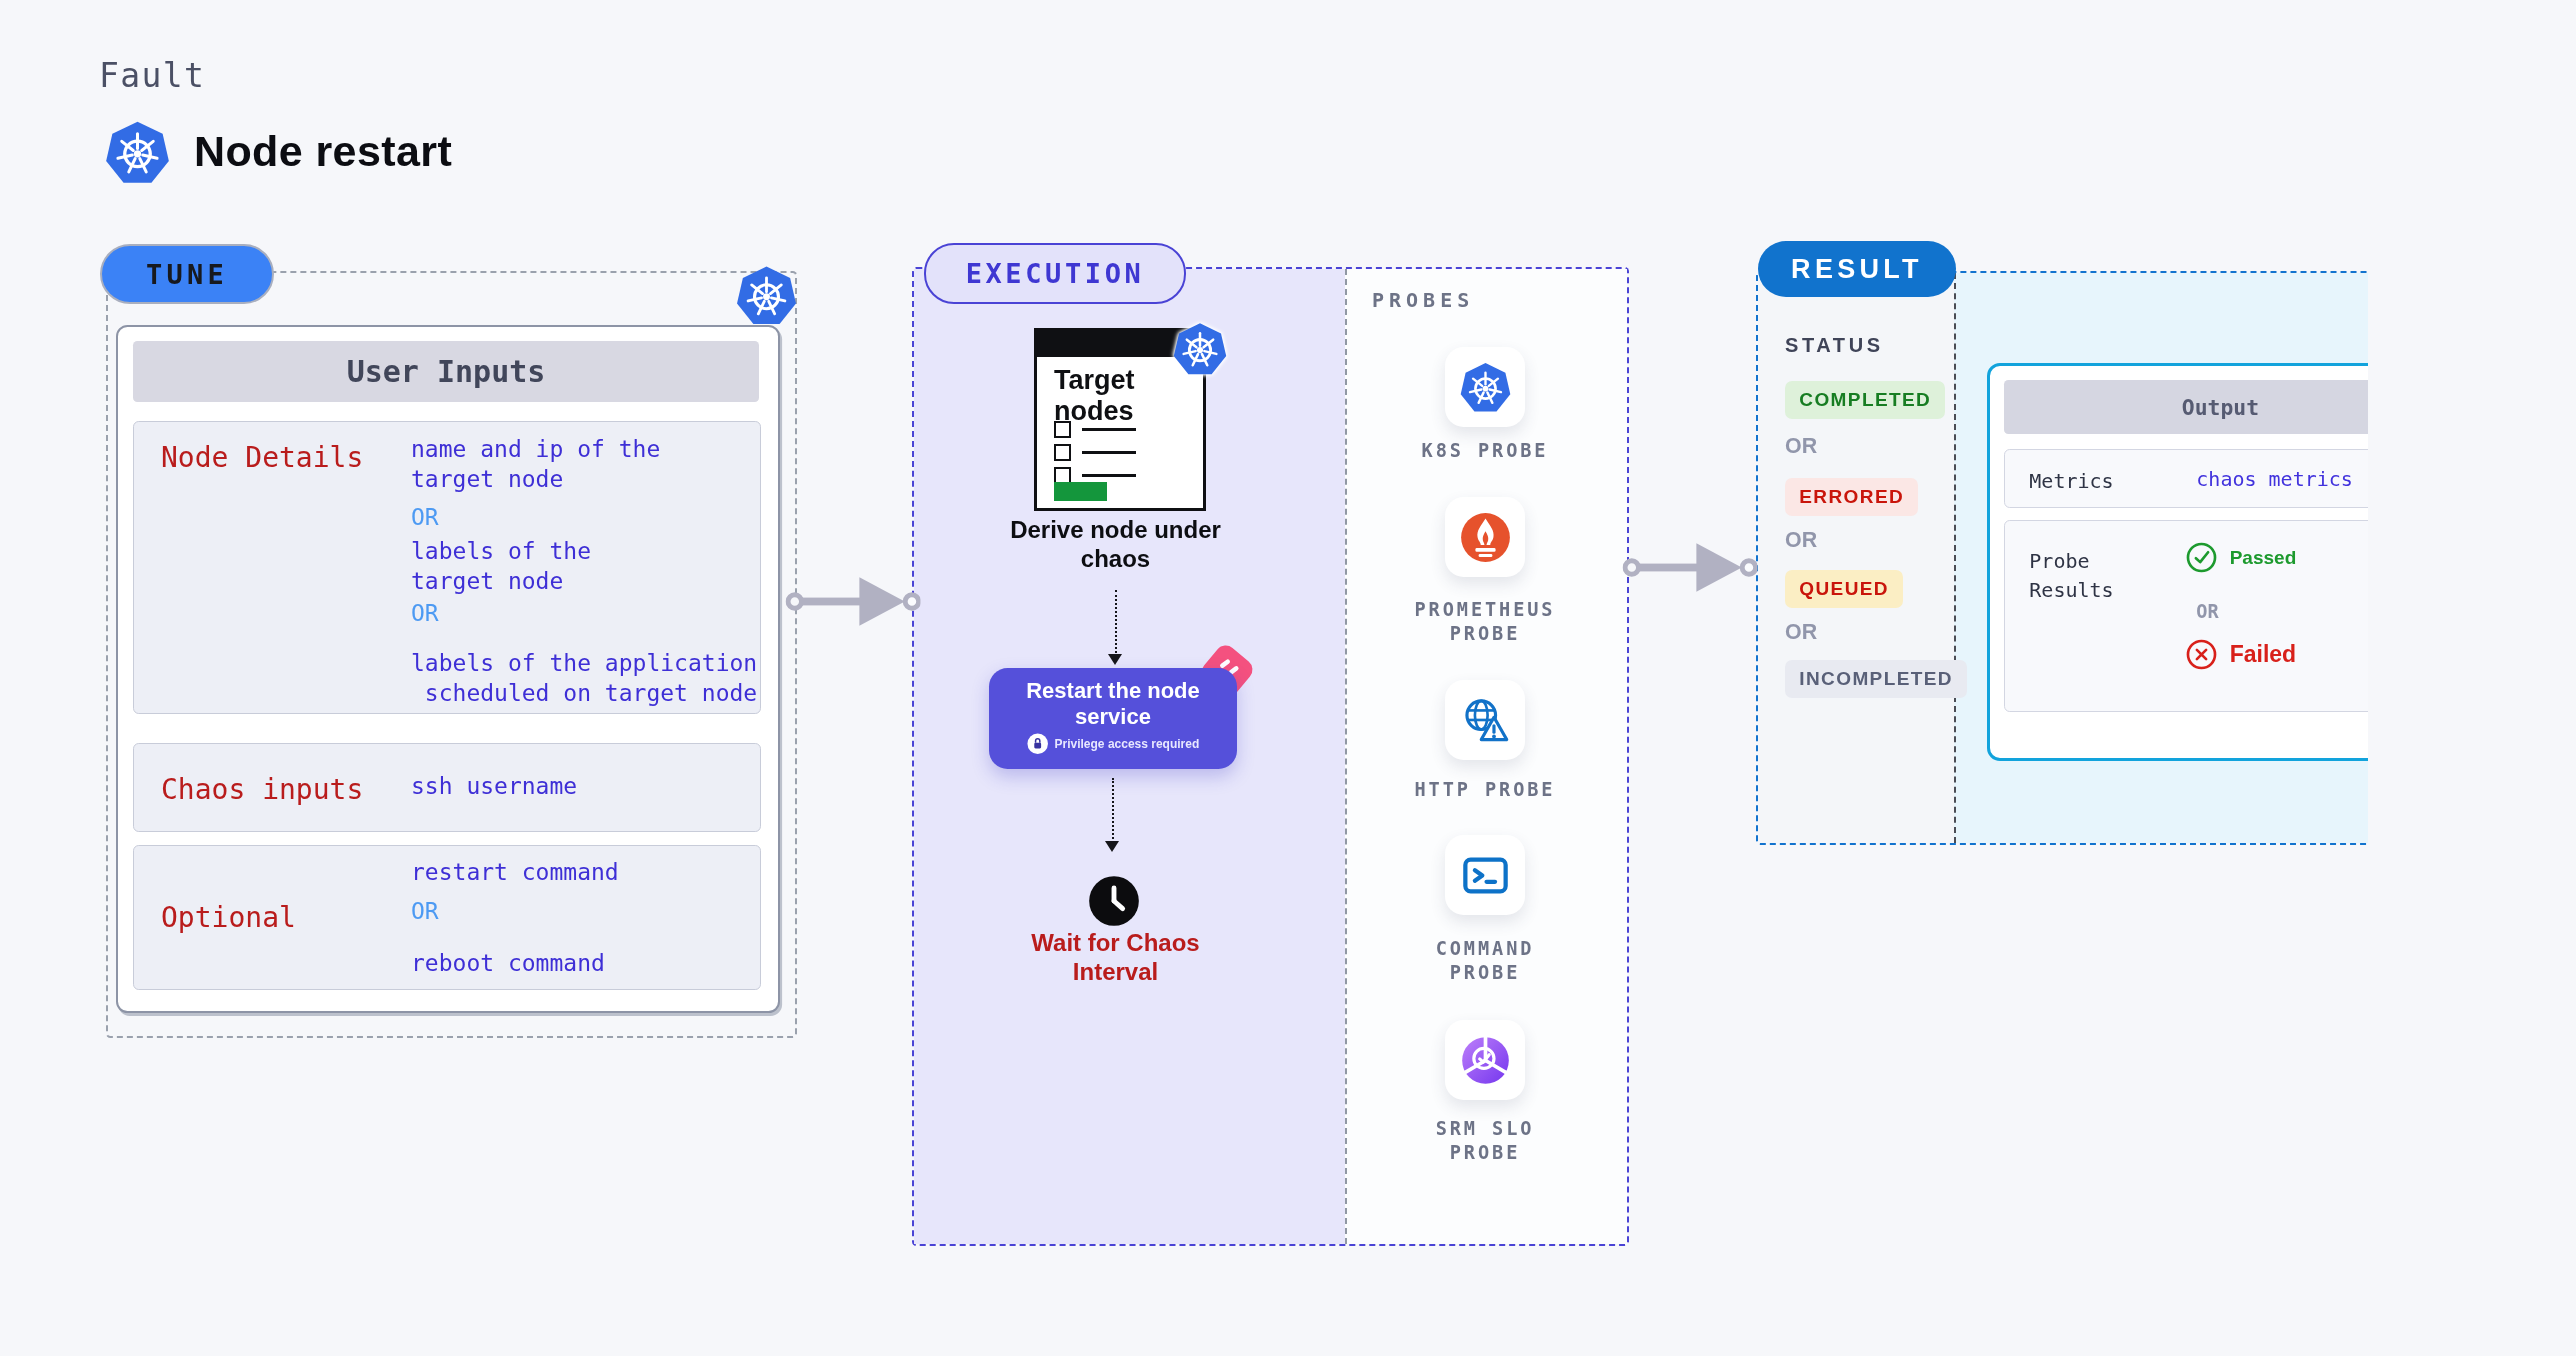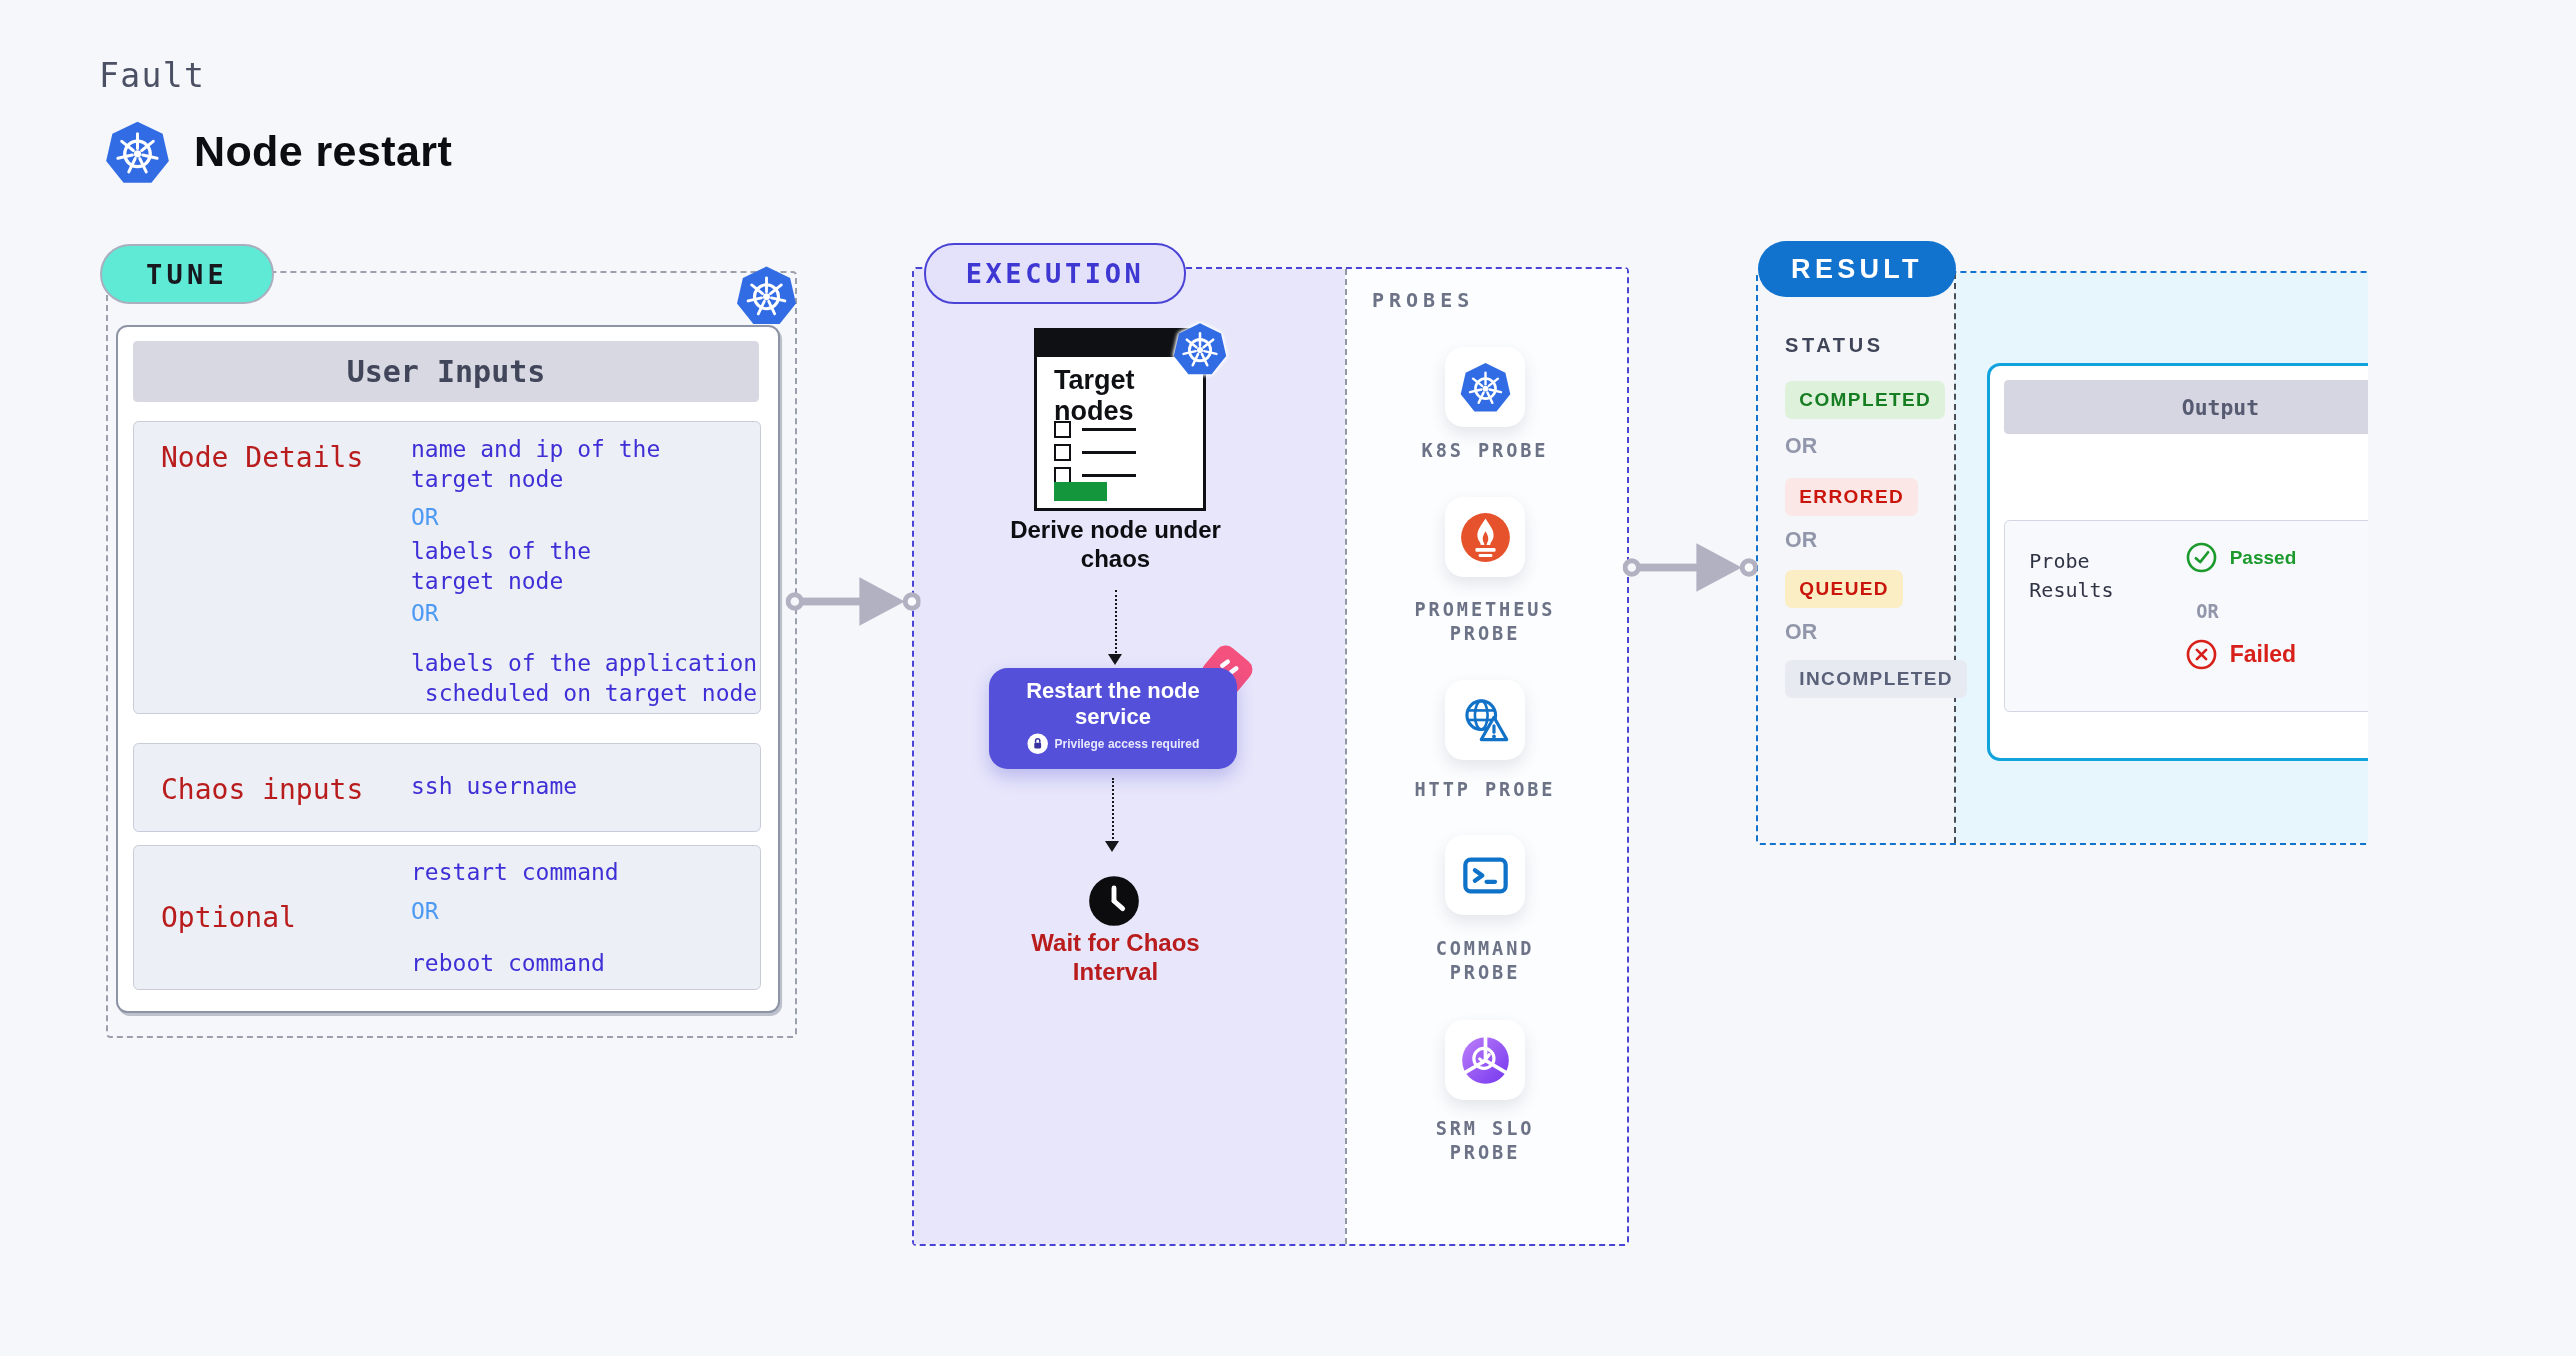--- a/index.html
+++ b/index.html
@@ -10,21 +10,21 @@
   .preline{white-space:pre-line;}
   .center{text-align:center;}
 
   
   .eyebrow{left:99px;top:56px;font-size:33px;color:#4b5065;letter-spacing:1.4px;}
   .page-title{left:194px;top:127px;font-size:43px;font-weight:800;color:#0c0d12;letter-spacing:0.4px;}
   .hdr-k8s{left:104px;top:119px;width:67px;height:67px;}
 
   
   .pill{display:flex;align-items:center;justify-content:center;border-radius:30px;z-index:6;}
-  .tune-pill{left:100px;top:244px;width:170px;height:56px;background:#5eead4;border:2.1px solid #a9afbf;
+  .tune-pill{left:100px;top:244px;width:170px;height:56px;background:#3b82f6;border:2.1px solid #a9afbf;
              font-size:27px;font-weight:700;color:#17191f;letter-spacing:4.3px;}
   .exec-pill{left:924px;top:243px;width:258px;height:57px;background:#e3e2fa;border:2.9px solid #4a43d5;
              font-size:27px;font-weight:700;color:#3f37d2;letter-spacing:3.6px;}
   .result-pill{left:1758px;top:241px;width:198px;height:56px;background:#1173cd;
              font-size:27px;font-weight:800;color:#fff;letter-spacing:4.3px;}
 
   
   .tune-box{left:106px;top:271px;width:687px;height:763px;border:2.9px dashed #9aa1ad;border-radius:4.3px;}
   .tune-k8s{left:735px;top:264px;width:63px;height:63px;z-index:7;}
   .tune-card{left:116px;top:325px;width:660px;height:684px;background:#fff;border:2.9px solid #8d94a6;
@@ -368,20 +368,24 @@
   <div class="abs sbadge sb-completed">COMPLETED</div>
   <div class="abs s-or or1">OR</div>
   <div class="abs sbadge sb-errored">ERRORED</div>
   <div class="abs s-or or2">OR</div>
   <div class="abs sbadge sb-queued">QUEUED</div>
   <div class="abs s-or or3">OR</div>
   <div class="abs sbadge sb-incompleted">INCOMPLETED</div>
 
   <div class="abs output-box">
     <div class="out-head mono">Output</div>
+    <div class="out-row row-metrics">
+      <div class="out-label mono" style="top:17px;">Metrics</div>
+      <div class="metrics-value mono">chaos metrics</div>
+    </div>
     <div class="out-row row-probes">
       <div class="out-label mono preline" style="top:26px;">Probe
 Results</div>
       <div class="res-line passed-line">
         <svg class="res-icon" viewBox="0 0 46 46" width="33" height="33">
             <use href="#checkcircle"></use>
           </svg>
         <span class="passed-text">Passed</span>
       </div>
       <div class="out-or mono">OR</div>

